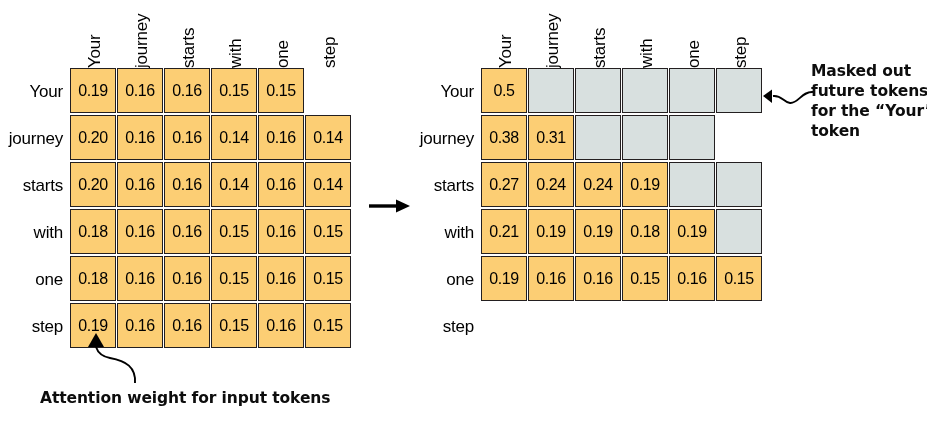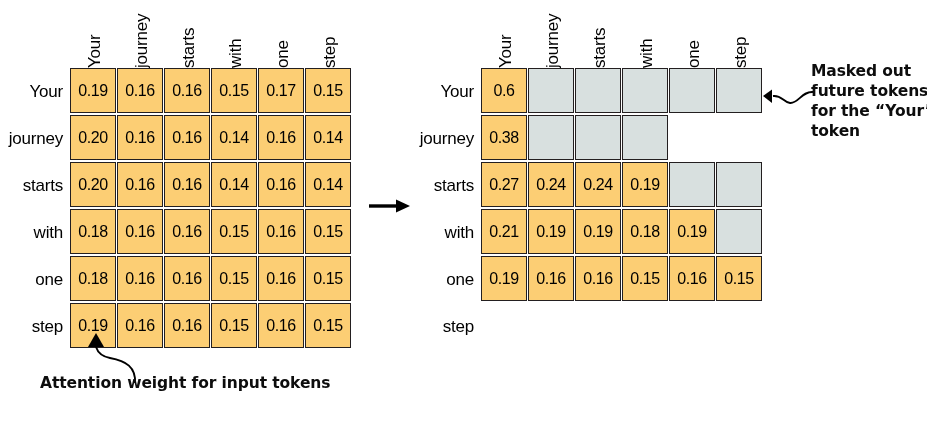--- a/index.html
+++ b/index.html
@@ -133,21 +133,20 @@
   <div class="row-label">one</div>
   <div class="row-label">step</div>
 </div>
 
 <div class="grid" style="left:70px; top:68px;">
   <div class="grid-row">
     <div class="cell">0.19</div>
     <div class="cell">0.16</div>
     <div class="cell">0.16</div>
     <div class="cell">0.15</div>
-    <div class="cell">0.17</div>
     <div class="cell">0.15</div>
   </div>
   <div class="grid-row">
     <div class="cell">0.20</div>
     <div class="cell">0.16</div>
     <div class="cell">0.16</div>
     <div class="cell">0.14</div>
     <div class="cell">0.16</div>
     <div class="cell">0.14</div>
   </div>
@@ -215,29 +214,30 @@
   <div class="row-label">Your</div>
   <div class="row-label">journey</div>
   <div class="row-label">starts</div>
   <div class="row-label">with</div>
   <div class="row-label">one</div>
   <div class="row-label">step</div>
 </div>
 
 <div class="grid" style="left:481px; top:68px;">
   <div class="grid-row">
-    <div class="cell">0.6</div>
+    <div class="cell">0.5</div>
     <div class="cell masked"></div>
     <div class="cell masked"></div>
     <div class="cell masked"></div>
     <div class="cell masked"></div>
     <div class="cell masked"></div>
   </div>
   <div class="grid-row">
     <div class="cell">0.38</div>
+    <div class="cell">0.31</div>
     <div class="cell masked"></div>
     <div class="cell masked"></div>
     <div class="cell masked"></div>
   </div>
   <div class="grid-row">
     <div class="cell">0.27</div>
     <div class="cell">0.24</div>
     <div class="cell">0.24</div>
     <div class="cell">0.19</div>
     <div class="cell masked"></div>
@@ -271,15 +271,15 @@
   <span class="callout-line">future tokens</span>
   <span class="callout-line">for the “Your”</span>
   <span class="callout-line">token</span>
 </div>
 
 <svg class="curve-svg" style="left:80px; top:325px;" width="80" height="60" viewBox="0 0 80 60">
   <path d="M55,58 C56,42 46,36 30,33 C22,31.5 18,28 16,22" fill="none" stroke="#000" stroke-width="1.9"></path>
   <polygon points="8,22 24,22 16,8" fill="#000"></polygon>
 </svg>
 
-<div class="callout" style="left:40px; top:373px;text-align:right;">
+<div class="callout" style="left:40px; top:388px;text-align:right;">
   <span class="callout-line">Attention weight for input tokens</span>
 </div>
 
 </body></html>

